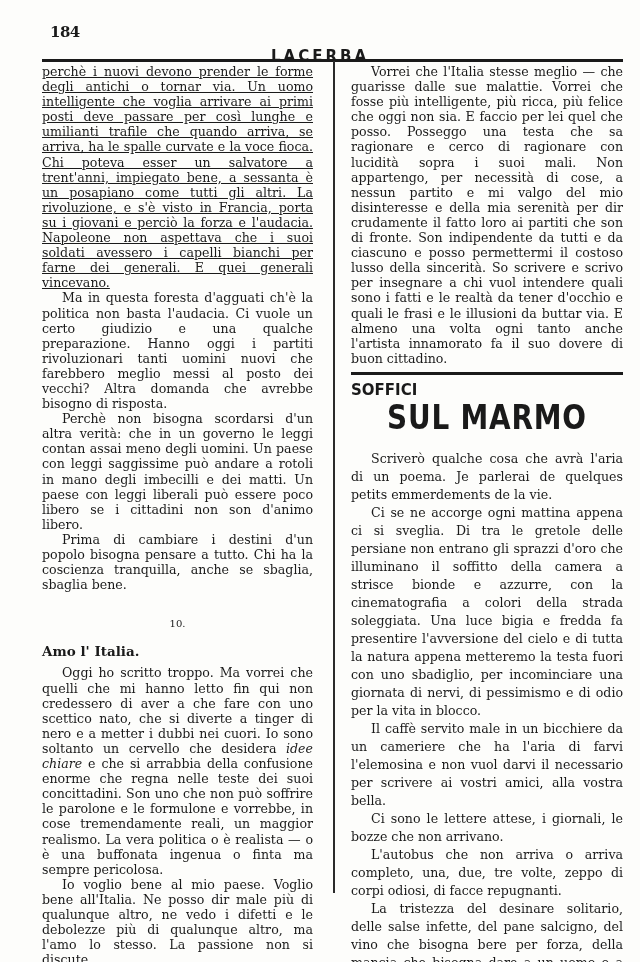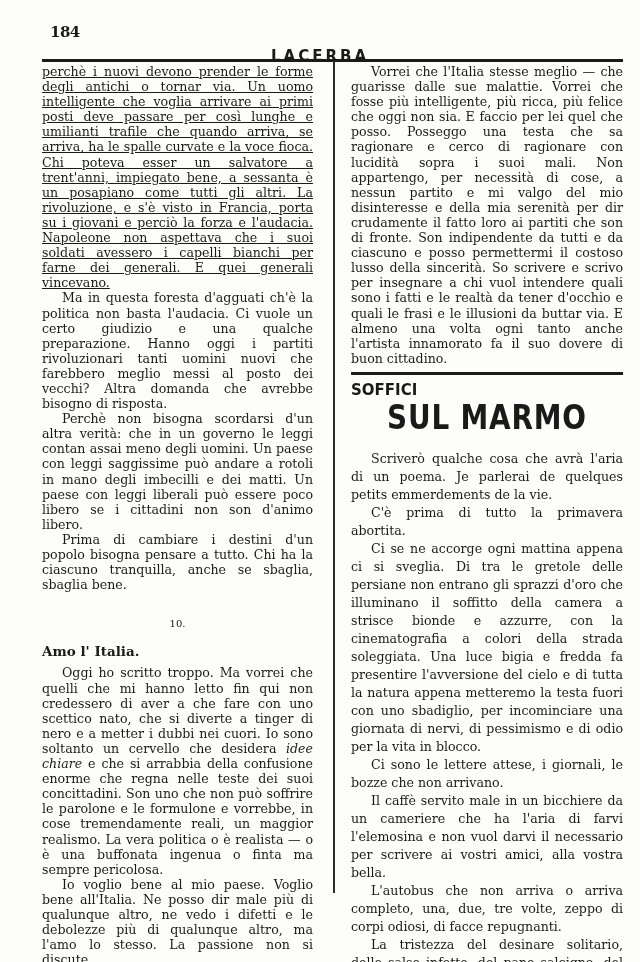--- a/index.html
+++ b/index.html
@@ -49,38 +49,37 @@
 
 <div class="page-number">184</div>
 <div class="masthead">LACERBA</div>
 <div class="header-rule"></div>
 <div class="col-divider"></div>
 
 <div class="col col-left">
   <p class="cont">perchè i nuovi devono prender le forme degli antichi o tornar via. Un uomo intelligente che voglia arrivare ai primi posti deve passare per così lunghe e umilianti trafile che quando arriva, se arriva, ha le spalle curvate e la voce fioca. Chi poteva esser un salvatore a trent'anni, impiegato bene, a sessanta è un posapiano come tutti gli altri. La rivoluzione, e s'è visto in Francia, porta su i giovani e perciò la forza e l'audacia. Napoleone non aspettava che i suoi soldati avessero i capelli bianchi per farne dei generali. E quei generali vincevano.</p>
   <p class="ind">Ma in questa foresta d'agguati ch'è la politica non basta l'audacia. Ci vuole un certo giudizio e una qualche preparazione. Hanno oggi i partiti rivoluzionari tanti uomini nuovi che farebbero meglio messi al posto dei vecchi? Altra domanda che avrebbe bisogno di risposta.</p>
   <p class="ind">Perchè non bisogna scordarsi d'un altra verità: che in un governo le leggi contan assai meno degli uomini. Un paese con leggi saggissime può andare a rotoli in mano degli imbecilli e dei matti. Un paese con leggi liberali può essere poco libero se i cittadini non son d'animo libero.</p>
-  <p class="ind">Prima di cambiare i destini d'un popolo bisogna pensare a tutto. Chi ha la ciascuno tranquilla, anche se sbaglia, sbaglia bene.</p>
+  <p class="ind">Prima di cambiare i destini d'un popolo bisogna pensare a tutto. Chi ha la coscienza tranquilla, anche se sbaglia, sbaglia bene.</p>
 
   <div class="section-number">10.</div>
   <div class="section-heading">Amo l' Italia.</div>
 
   <p class="ind"><span>Oggi ho scritto troppo. Ma vorrei che quelli che mi hanno letto fin qui non credessero di aver a che fare con uno scettico nato, che si diverte a tinger di nero e a metter i dubbi nei cuori. Io sono soltanto un cervello che desidera </span><em>idee chiare</em><span> e che si arrabbia della confusione enorme che regna nelle teste dei suoi concittadini. Son uno che non può soffrire le parolone e le formulone e vorrebbe, in cose tremendamente reali, un maggior realismo. La vera politica o è realista — o è una buffonata ingenua o finta ma sempre pericolosa.</span></p>
   <p class="ind">Io voglio bene al mio paese. Voglio bene all'Italia. Ne posso dir male più di qualunque altro, ne vedo i difetti e le debolezze più di qualunque altro, ma l'amo lo stesso. La passione non si discute.</p>
   <p class="ind">Non è detto che ci s'innamori soltanto delle donne belle e buone. Anche le brutte e le cattive — e spesso più le viziose che l'altre — hanno i loro amanti. Io posso disprezzare certi italiani, moltissimi italiani, la maggioranza degli italiani ma voglio bene all'Italia. L'Italia è la mia patria, è il posto dove son nato, dove ho lavorato, dove ho sofferto : quest'amore è più forte di me.</p>
 </div>
 
 <div class="col col-right">
   <p class="ind">Vorrei che l'Italia stesse meglio — che guarisse dalle sue malattie. Vorrei che fosse più intelligente, più ricca, più felice che oggi non sia. E faccio per lei quel che posso. Posseggo una testa che sa ragionare e cerco di ragionare con lucidità sopra i suoi mali. Non appartengo, per necessità di cose, a nessun partito e mi valgo del mio disinteresse e della mia serenità per dir crudamente il fatto loro ai partiti che son di fronte. Son indipendente da tutti e da ciascuno e posso permettermi il costoso lusso della sincerità. So scrivere e scrivo per insegnare a chi vuol intendere quali sono i fatti e le realtà da tener d'occhio e quali le frasi e le illusioni da buttar via. E almeno una volta ogni tanto anche l'artista innamorato fa il suo dovere di buon cittadino.</p>
   <div class="section-rule"></div>
   <div class="author">SOFFICI</div>
   <div class="article-title">SUL MARMO</div>
   <div class="poem">
     <p class="ind">Scriverò qualche cosa che avrà l'aria di un poema. Je parlerai de quelques petits emmerdements de la vie.</p>
-    <p class="ind">C'è prima di tutto la primavera abortita.</p>
     <p class="ind">Ci se ne accorge ogni mattina appena ci si sveglia. Di tra le gretole delle persiane non entrano gli sprazzi d'oro che illuminano il soffitto della camera a strisce bionde e azzurre, con la cinematografia a colori della strada soleggiata. Una luce bigia e fredda fa presentire l'avversione del cielo e di tutta la natura appena metteremo la testa fuori con uno sbadiglio, per incominciare una giornata di nervi, di pessimismo e di odio per la vita in blocco.</p>
+    <p class="ind">Il caffè servito male in un bicchiere da un cameriere che ha l'aria di farvi l'elemosina e non vuol darvi il necessario per scrivere ai vostri amici, alla vostra bella.</p>
     <p class="ind">Ci sono le lettere attese, i giornali, le bozze che non arrivano.</p>
-    <p class="ind">Il caffè servito male in un bicchiere da un cameriere che ha l'aria di farvi l'elemosina e non vuol darvi il necessario per scrivere ai vostri amici, alla vostra bella.</p>
     <p class="ind">L'autobus che non arriva o arriva completo, una, due, tre volte, zeppo di corpi odiosi, di facce repugnanti.</p>
     <p class="ind">La tristezza del desinare solitario, delle salse infette, del pane salcigno, del vino che bisogna bere per forza, della mancia che bisogna dare a un uomo o a una donna che vi hanno guastato l'umore e lo stomaco.</p>
 
   </div>
 </div>
 
 </body></html>

